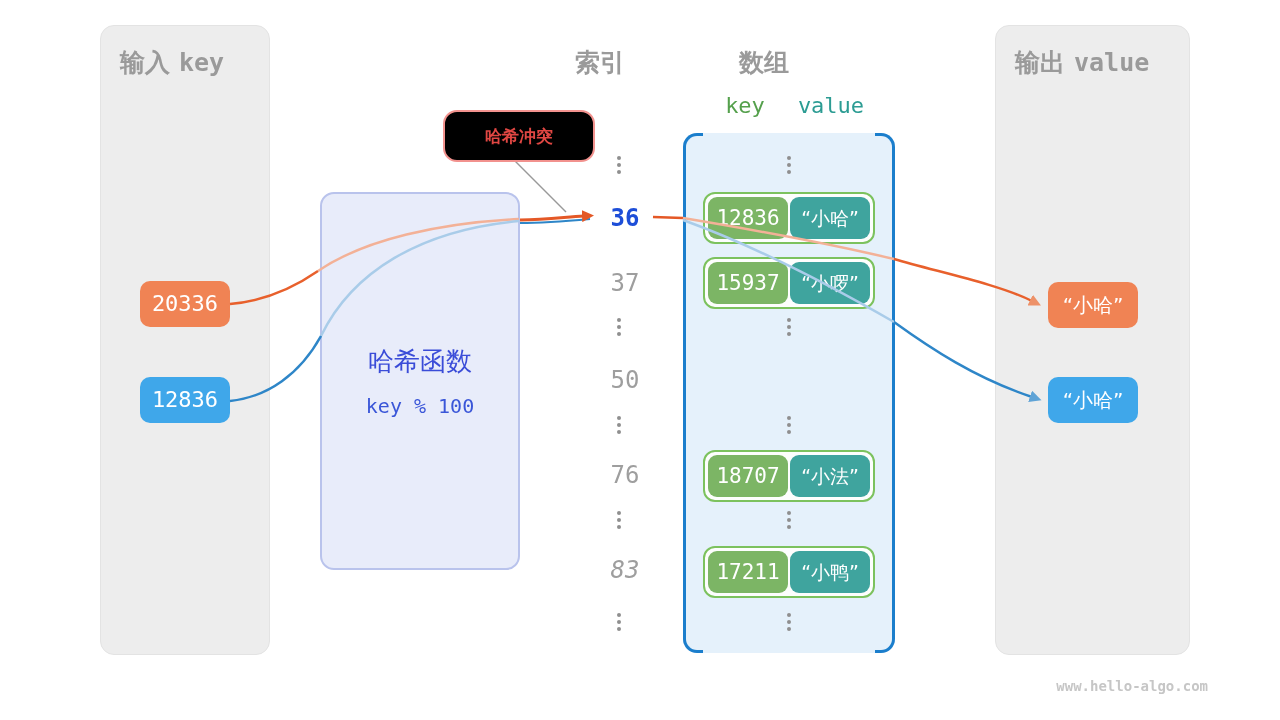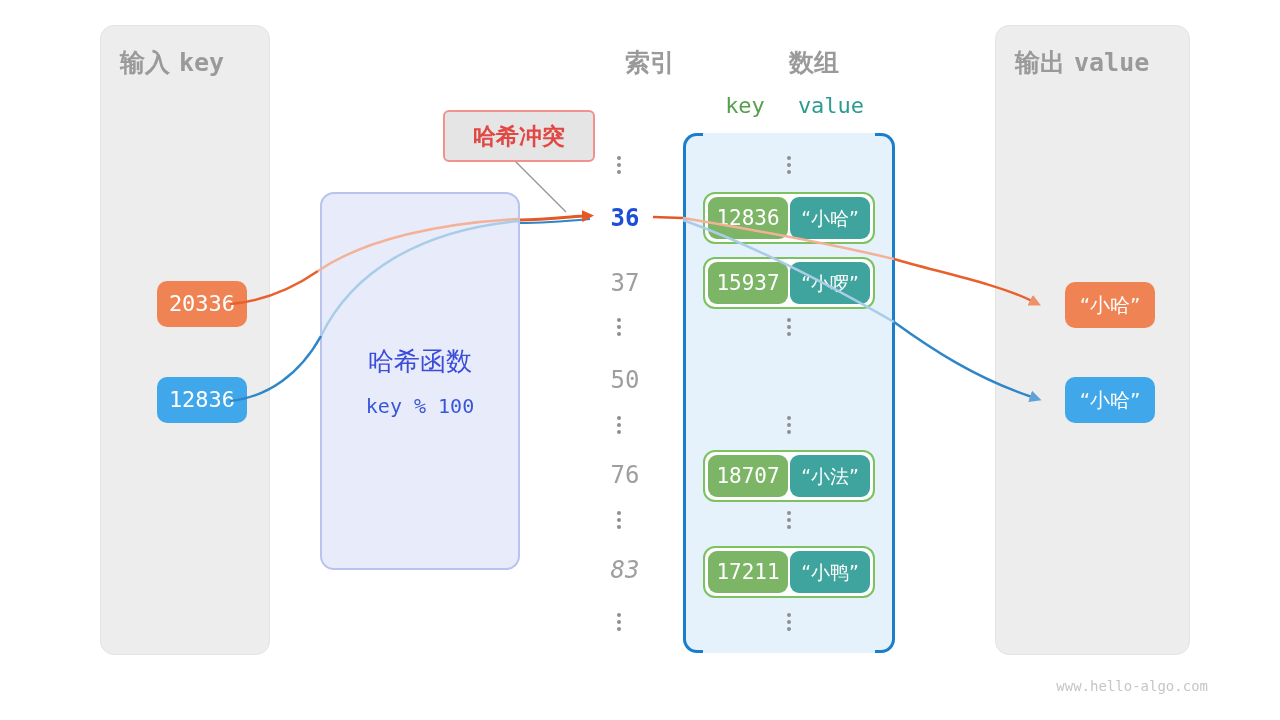--- a/index.html
+++ b/index.html
@@ -8,36 +8,36 @@
   .abs{position:absolute;box-sizing:border-box;}
   .mono{font-family:"DejaVu Sans Mono","Liberation Mono",monospace;}
 
   
   .panel{background:#ededed;border:1px solid #e3e3e3;border-radius:14px;}
   .panel-title{color:#9a9a9a;font-weight:bold;font-size:25px;white-space:nowrap;}
   .panel-title .latin{font-family:"DejaVu Sans Mono","Liberation Mono",monospace;margin-left:9px;}
 
   
   .vbox{width:90px;height:46px;border-radius:10px;color:#fff;text-align:center;
-        line-height:46px;font-size:21px;margin-left:17px;}
+        line-height:46px;font-size:21px;}
   .vbox.orange{background:#f08354;}
   .vbox.blue{background:#3fa7ea;}
   .vbox.mono{font-size:22px;}
 
   
   .hashbox{background:#e8ecfa;border:2px solid #b9c3ec;border-radius:14px;}
   .hash-title{color:#3a4cd8;font-size:26px;text-align:center;}
   .hash-formula{color:#3a56d8;font-size:20px;text-align:center;}
 
   
-  .collision{background:#e5e5e5;border:2px solid #f2928e;border-radius:6px;
-             color:#e14743;font-weight:bold;font-size:23px;text-align:center;line-height:48px;}
-
-  
-  .col-header{color:#9a9a9a;font-weight:bold;font-size:25px;text-align:right;}
+  .collision{background:#000000;border:2px solid #f2928e;border-radius:14px;
+             color:#e14743;font-weight:bold;font-size:17px;text-align:center;line-height:48px;}
+
+  
+  .col-header{color:#9a9a9a;font-weight:bold;font-size:25px;text-align:left;}
   .kv-header{font-size:22px;text-align:center;}
   .kv-header.k{color:#55a04c;}
   .kv-header.v{color:#2c9c93;}
 
   
   .idx{width:80px;text-align:center;font-size:24px;color:#9e9e9e;height:30px;line-height:30px;}
   .idx.hl{color:#1d4ed8;font-weight:bold;}
 
   
   .vdots{display:flex;flex-direction:column;gap:3px;align-items:center;}
@@ -51,21 +51,21 @@
 
   
   .pair{left:703px;width:172px;height:52px;background:#fdfefd;border:2px solid #7cc25e;
         border-radius:12px;display:flex;align-items:center;justify-content:space-between;
         padding:3px;}
   .pair .kbox{width:80px;height:42px;background:#7cb565;border-radius:9px;color:#fff;
         text-align:center;line-height:42px;font-size:21px;}
   .pair .vvbox{width:80px;height:42px;background:#3fa49e;border-radius:9px;color:#fff;
         text-align:center;line-height:42px;font-size:19px;}
 
-  .watermark{color:#c6c6c6;font-size:14px;}
+  .watermark{color:#c6c6c6;font-size:14px;font-weight:bold;}
   #wires{left:0;top:0;pointer-events:none;}
 </style>
 </head>
 <body>
 
 <div id="canvas">
 
   <div class="abs panel" style="left:100px;top:25px;width:170px;height:630px;"></div>
   <div class="abs panel-title" style="left:120px;top:46px;">
     <span>输入</span><span class="latin">key</span>

